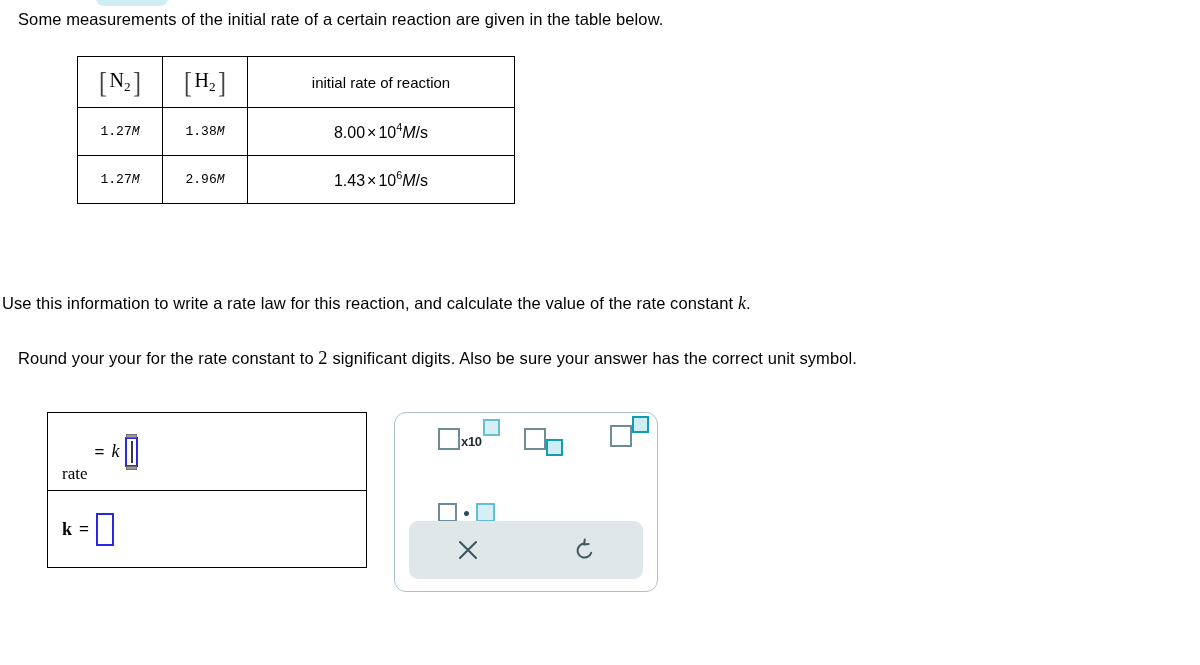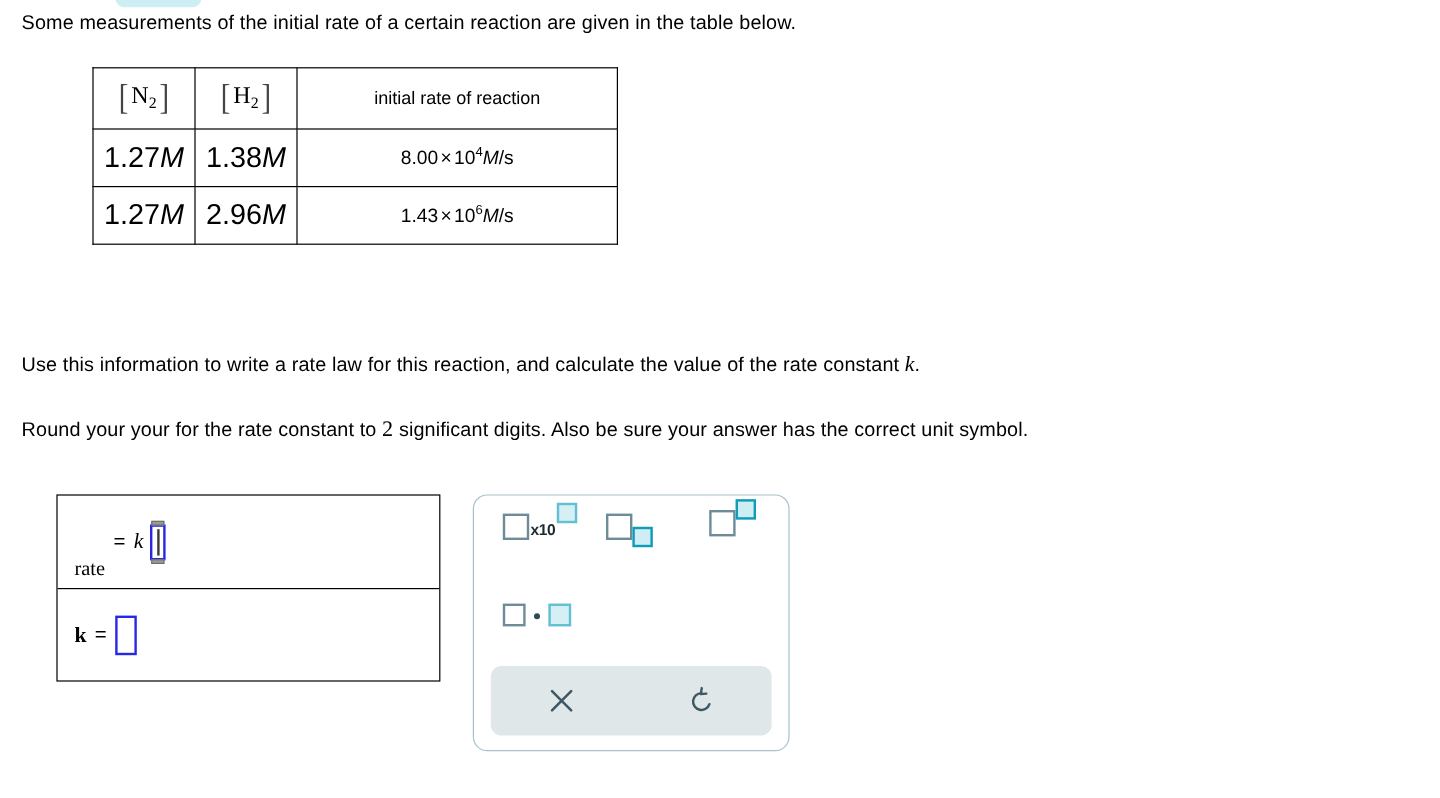--- a/index.html
+++ b/index.html
@@ -30,21 +30,21 @@
 
   
   .prompt {
     position: absolute;
     font-size: 16.5px;
     line-height: 1.2;
     letter-spacing: 0.1px;
     white-space: nowrap;
   }
   .prompt-intro { left: 18px; top: 10px; }
-  .prompt-use   { left: 18px; top: 293px; }
+  .prompt-use   { left: 2px; top: 293px; }
   .prompt-round { left: 18px; top: 347px; }
 
   .mathvar {
     font-family: "Liberation Serif", "DejaVu Serif", serif;
     font-style: italic;
     font-size: 18px;
   }
   .mathnum {
     font-family: "Liberation Serif", "DejaVu Serif", serif;
     font-style: normal;
@@ -75,22 +75,22 @@
     height: 50px;
     font-family: "Liberation Sans", sans-serif;
     font-weight: bold;
     font-size: 15px;
     text-align: left;
     padding-left: 9px;
   }
   .td-conc {
     width: 84px;
     height: 47px;
-    font-family: Liberation Sans, sans-serif;
-    font-size: 24px;
+    font-family: Liberation Mono, monospace;
+    font-size: 13px;
   }
   .td-rate {
     width: 266px;
     height: 47px;
     font-family: Liberation Sans, sans-serif;
     font-size: 16px;
   }
   .unit-M {
     font-style: italic;
   }
@@ -196,25 +196,26 @@
   }
   .slot-handle.top    { top: -5px; }
   .slot-handle.bottom { bottom: -5px; }
 
   
   .keypad {
     position: absolute;
     left: 394px;
     top: 412px;
     width: 264px;
-    height: 214px;
+    height: 180px;
     border: 1.4px solid #a9c2ca;
     border-radius: 12px;
     background: #ffffff;
     box-sizing: border-box;
+    padding-left: 19px;
   }
   .keypad-keys {
     position: relative;
     height: 148px;
   }
   .key {
     position: absolute;
     background: transparent;
     border: none;
     padding: 0;

